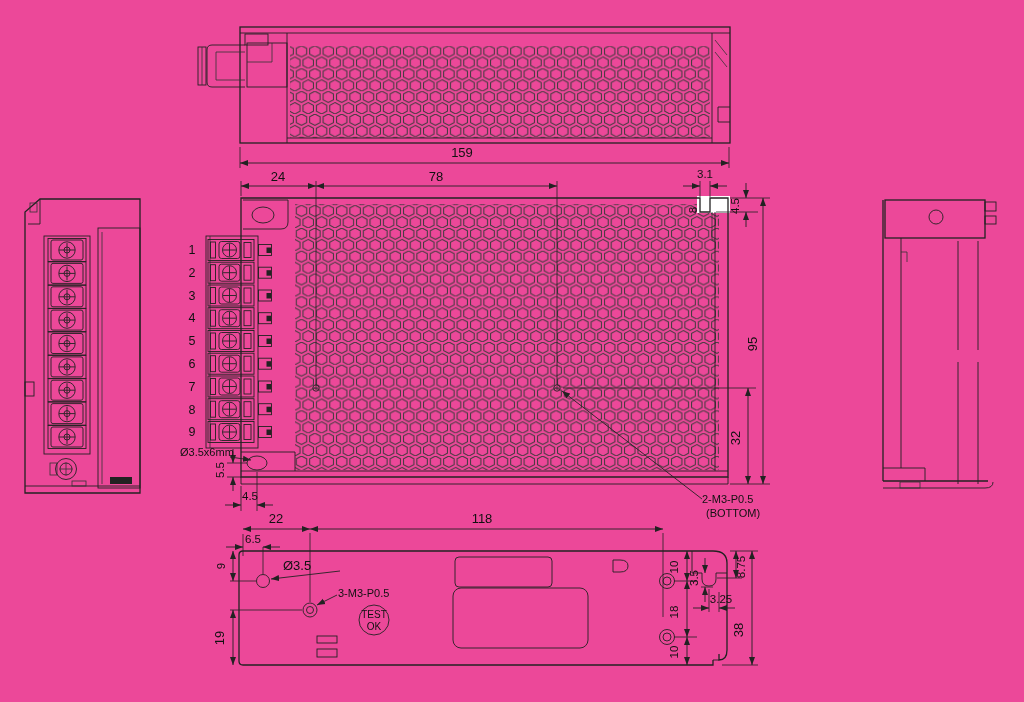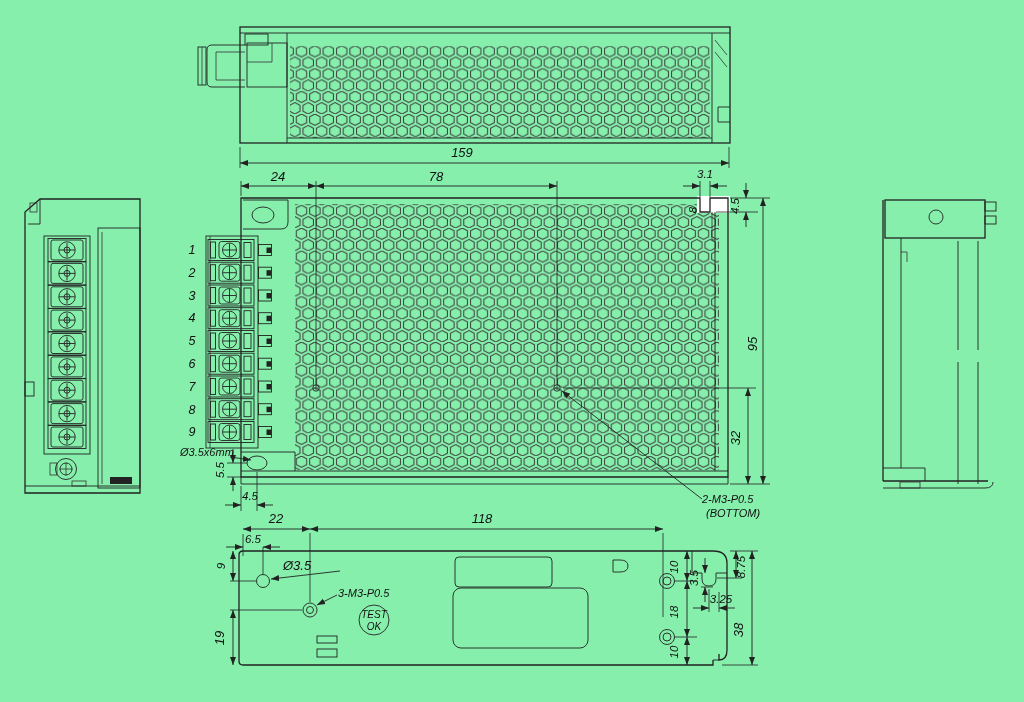--- a/index.html
+++ b/index.html
@@ -1,16 +1,16 @@
 <!DOCTYPE html>
 <html><head>
 <meta charset="utf-8">
 <style>
   html,body{margin:0;padding:0;background:#ffffff;}
-  .canvas{width:1024px;height:702px;position:relative;background:#86efac;overflow:hidden;font-style:italic;}
+  .canvas{width:1024px;height:702px;position:relative;background:#ec4899;overflow:hidden;}
   svg{display:block;}
   text{font-family:"Liberation Sans","DejaVu Sans",sans-serif;fill:#111;}
   .ol{stroke:#222;stroke-width:1.3;fill:none;stroke-linejoin:miter;}
   .dl{stroke:#222;stroke-width:0.9;fill:none;}
   .thin{stroke:#333;stroke-width:0.8;fill:none;}
   .dim{stroke:#222;stroke-width:0.9;fill:none;}
   .ext{stroke:#222;stroke-width:0.8;fill:none;}
   .dimtxt{font-size:13px;}
   .dimtxt-s{font-size:11.5px;}
   .lbl{font-size:11px;}

